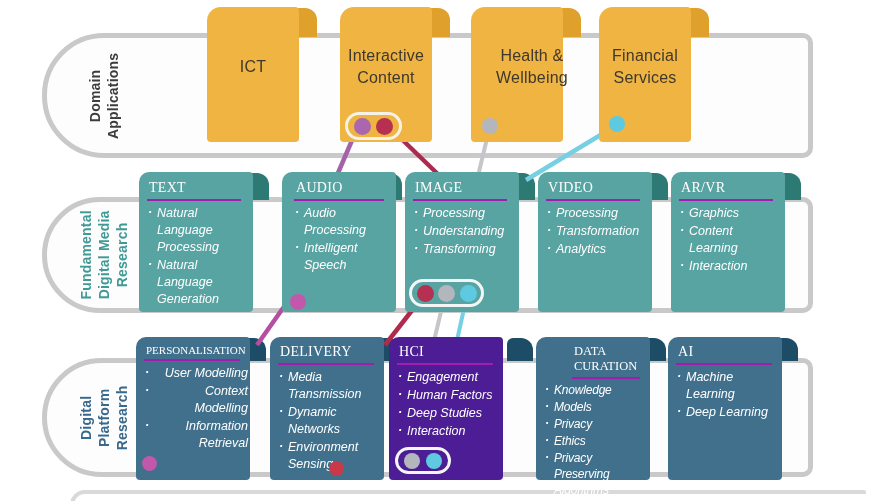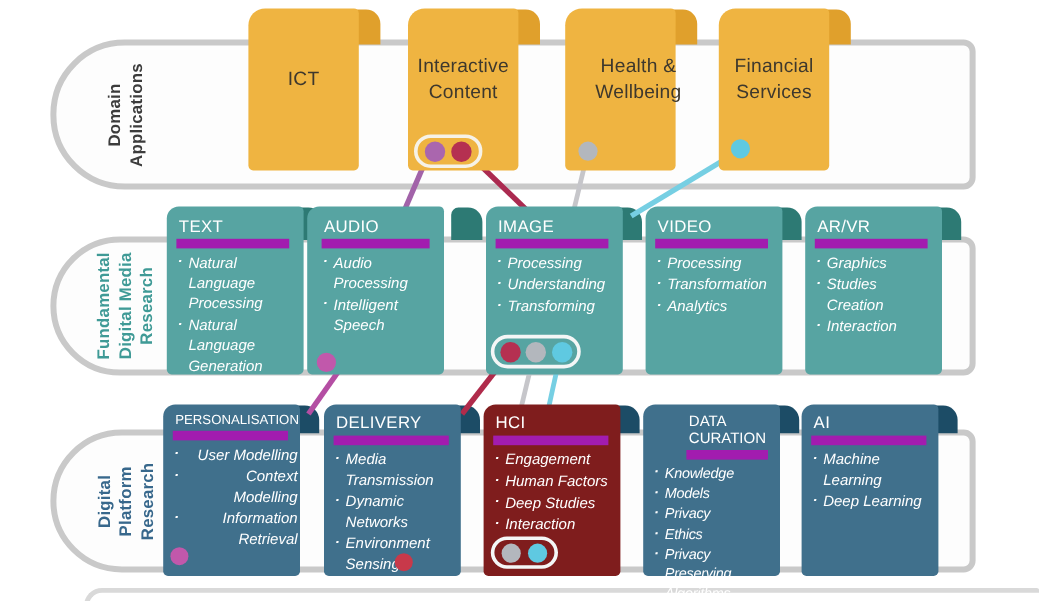--- a/index.html
+++ b/index.html
@@ -32,22 +32,22 @@
   
   .wires{position:absolute;left:0;top:0;pointer-events:none;}
   
   .card{position:absolute;box-sizing:border-box;}
   .dcard{width:92px;height:135px;top:7px;border-radius:14px 4px 4px 4px;
     display:flex;align-items:center;justify-content:center;padding-bottom:16px;}
   .dcard-title{white-space:pre-line;text-align:center;font-size:16px;line-height:1.32;
     color:#3e382d;letter-spacing:.2px;}
   .mcard{width:114px;height:140px;top:172px;border-radius:10px 4px 4px 4px;padding:8px 4px 0 8px;}
   .pcard{width:114px;height:143px;top:337px;border-radius:10px 4px 4px 4px;padding:7px 2px 0 8px;}
-  .chead{color:#ffffff;font-size:14px;letter-spacing:.3px;border-bottom:8px solid #a21caf;
-    padding:0 0 3px 2px;margin:0 8px 4px 0;}
+  .chead{color:#ffffff;font-size:14px;letter-spacing:.3px;border-bottom:2px solid #a21caf;
+    padding:0 0 3px 2px;margin:0 8px 4px 0;font-family:Liberation Serif, serif;}
   .chead-small{font-size:11px;letter-spacing:0;}
   .chead-mid{font-size:12.5px;letter-spacing:0;margin-left:28px;}
   .blist{list-style:none;margin:2px 0 0 0;padding:0;color:#ffffff;font-size:12.5px;line-height:1.36;}
   .blist li{position:relative;padding-left:10px;margin:0 0 1px 0;font-style:italic;}
   .blist li::before{content:"\00b7";position:absolute;left:1px;top:-1px;font-weight:bold;}
   .blist-compact{font-size:12px;letter-spacing:-.2px;line-height:1.33;}
   
   .dot{display:inline-block;border-radius:50%;}
   .freedot{position:absolute;}
   .capsule{position:absolute;display:flex;align-items:center;justify-content:space-evenly;
@@ -133,21 +133,21 @@
   </div>
 
   <div class="card mcard" style="left: 139px; background-color: rgb(87, 164, 162);">
     <div class="chead">TEXT</div>
     <ul class="blist">
       <li>Natural Language Processing</li>
       <li>Natural Language Generation</li>
     </ul>
   </div>
 
-  <div class="card mcard" style="left: 256px; background-color: rgb(87, 164, 162); padding-left: 12px;">
+  <div class="card mcard" style="left: 282px; background-color: rgb(87, 164, 162); padding-left: 12px;">
     <div class="chead">AUDIO</div>
     <ul class="blist">
       <li>Audio Processing</li>
       <li>Intelligent Speech</li>
     </ul>
     <span class="dot freedot" style="left: 8px; top: 122px; width: 16px; height: 16px; background-color: rgb(193, 88, 171);"></span>
   </div>
 
   <div class="card mcard" style="left: 405px; background-color: rgb(87, 164, 162);">
     <div class="chead">IMAGE</div>
@@ -169,21 +169,21 @@
       <li>Processing</li>
       <li>Transformation</li>
       <li>Analytics</li>
     </ul>
   </div>
 
   <div class="card mcard" style="left: 671px; background-color: rgb(87, 164, 162);">
     <div class="chead">AR/VR</div>
     <ul class="blist">
       <li>Graphics</li>
-      <li>Studies Creation</li>
+      <li>Content Learning</li>
       <li>Interaction</li>
     </ul>
   </div>
 
   <div class="card pcard" style="left: 136px; background-color: rgb(64, 112, 140); text-align: right;">
     <div class="chead chead-small">PERSONALISATION</div>
     <ul class="blist">
       <li>User Modelling</li>
       <li>Context Modelling</li>
       <li>Information Retrieval</li>
@@ -194,21 +194,21 @@
   <div class="card pcard" style="left: 270px; background-color: rgb(64, 112, 140);">
     <div class="chead">DELIVERY</div>
     <ul class="blist">
       <li>Media Transmission</li>
       <li>Dynamic Networks</li>
       <li>Environment Sensing</li>
     </ul>
     <span class="dot freedot" style="left: 59px; top: 124px; width: 15px; height: 15px; background-color: rgb(200, 57, 74);"></span>
   </div>
 
-  <div class="card pcard" style="left: 403px; background-color: #7f1d1d;">
+  <div class="card pcard" style="left: 389px; background-color: #4c1d95;">
     <div class="chead">HCI</div>
     <ul class="blist">
       <li>Engagement</li>
       <li>Human Factors</li>
       <li>Deep Studies</li>
       <li>Interaction</li>
     </ul>
     <div class="capsule capsule-dark" style="left:6px;top:110px;width:56px;height:27px;">
       <span class="dot" style="width: 16px; height: 16px; background-color: rgb(179, 183, 189);"></span>
       <span class="dot" style="width: 16px; height: 16px; background-color: rgb(95, 201, 225);"></span>

